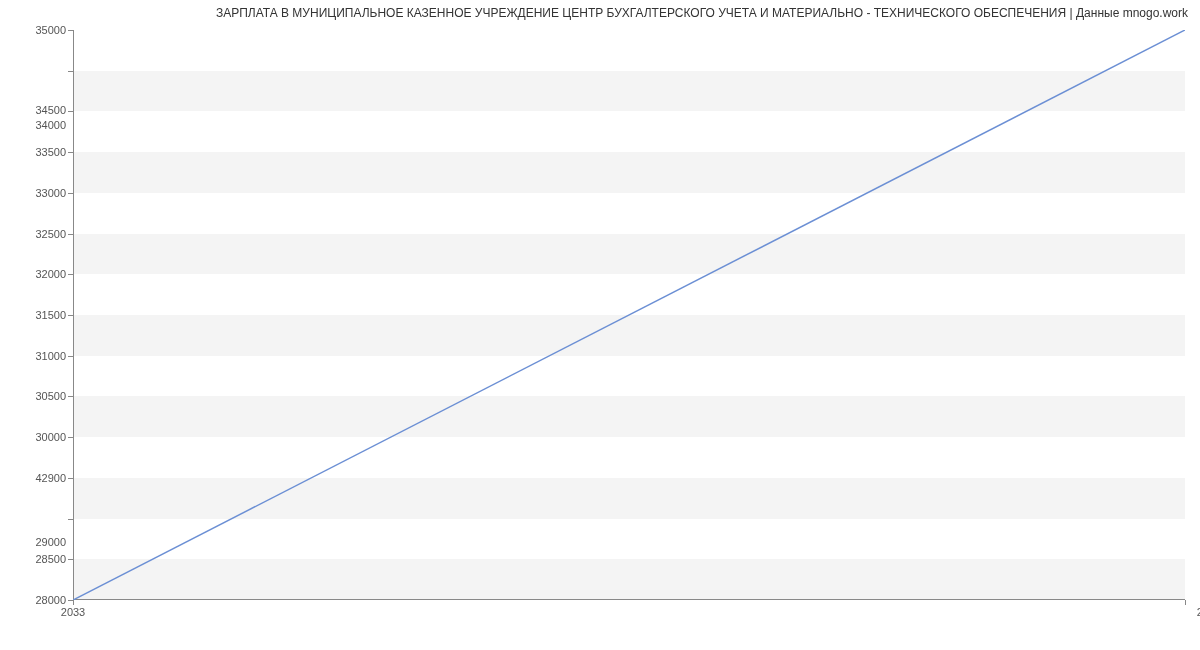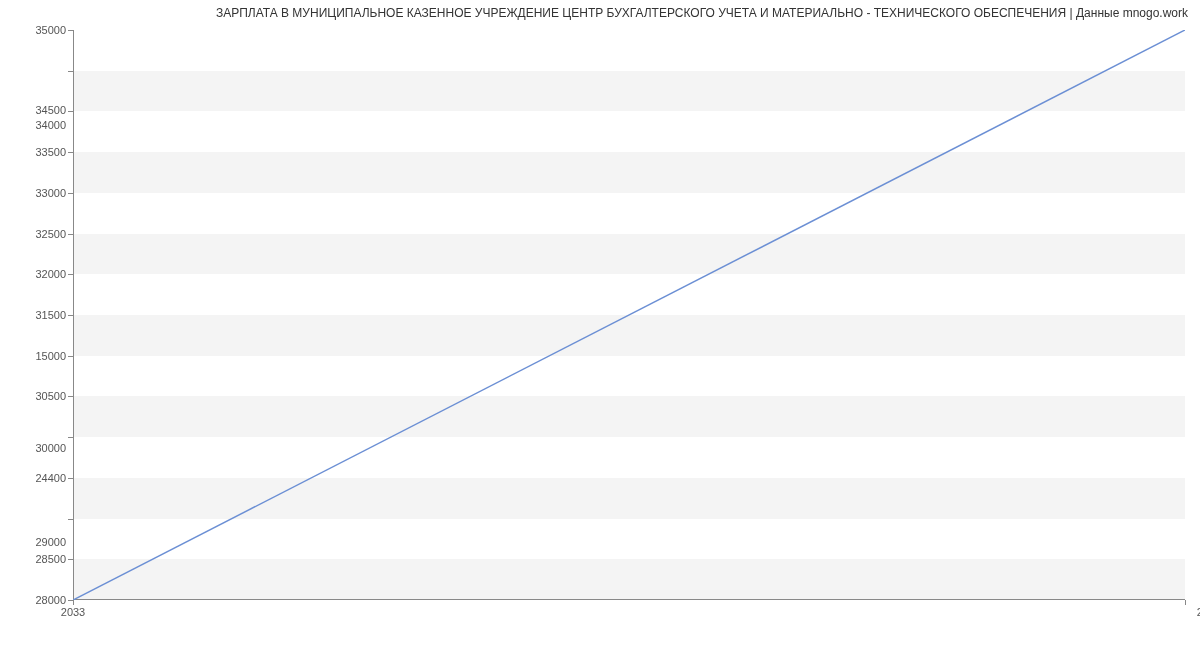--- a/index.html
+++ b/index.html
@@ -137,24 +137,24 @@
         <div class="tick x-tick" style="left: 1112px;"></div>
       </div>
     <svg class="data-line" viewBox="0 0 1112 570" preserveAspectRatio="none">
       <line id="series-line" x1="0" y1="570" x2="1112" y2="0" stroke="#6b8fd4" stroke-width="1.5"></line>
     </svg>
   </div>
   <div id="ylabels">
       <div class="y-label" style="top: 600px;">28000</div>
       <div class="y-label" style="top: 559.286px;">28500</div>
       <div class="y-label" style="top: 542px;">29000</div>
-      <div class="y-label" style="top: 477.857px;">24400</div>
-      <div class="y-label" style="top: 437.143px; margin-top: 11px;">30000</div>
+      <div class="y-label" style="top: 477.857px;">42900</div>
+      <div class="y-label" style="top: 437.143px;">30000</div>
       <div class="y-label" style="top: 396.429px;">30500</div>
-      <div class="y-label" style="top: 355.714px;">15000</div>
+      <div class="y-label" style="top: 355.714px;">31000</div>
       <div class="y-label" style="top: 315px;">31500</div>
       <div class="y-label" style="top: 274.286px;">32000</div>
       <div class="y-label" style="top: 233.571px;">32500</div>
       <div class="y-label" style="top: 192.857px;">33000</div>
       <div class="y-label" style="top: 152.143px;">33500</div>
       <div class="y-label" style="top: 125px;">34000</div>
       <div class="y-label" style="top: 70.7143px; margin-top: 39px;">34500</div>
       <div class="y-label" style="top: 30px;">35000</div>
     </div>
   <div id="xlabels">

